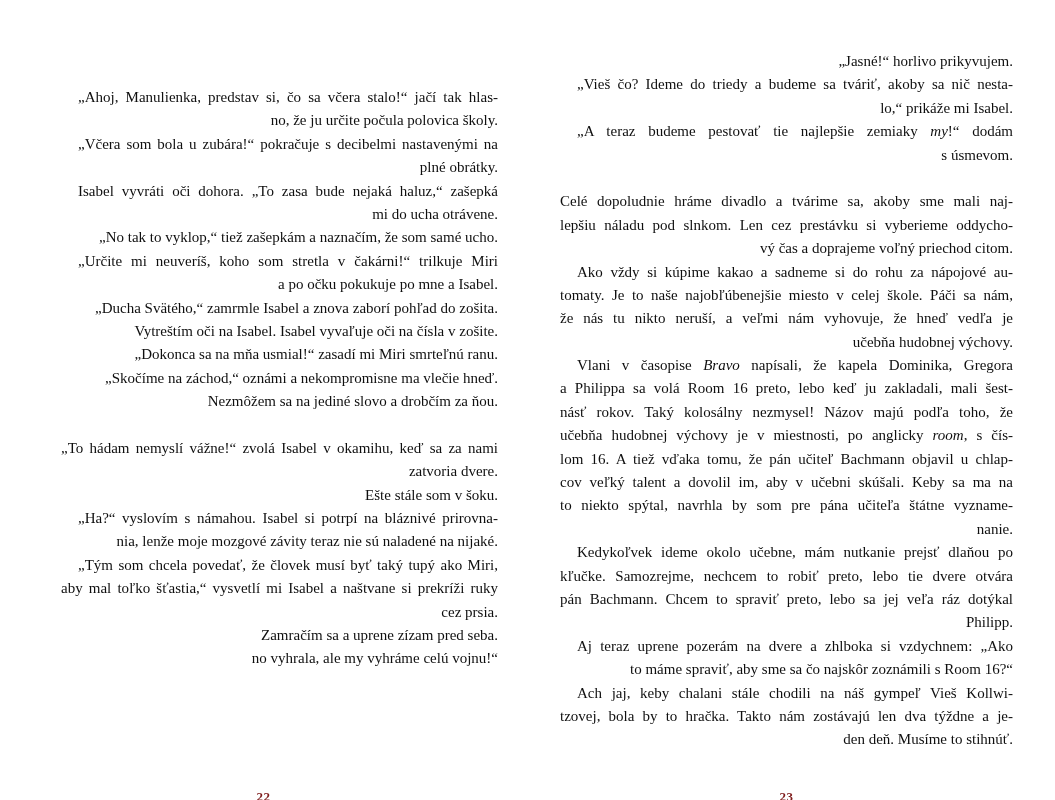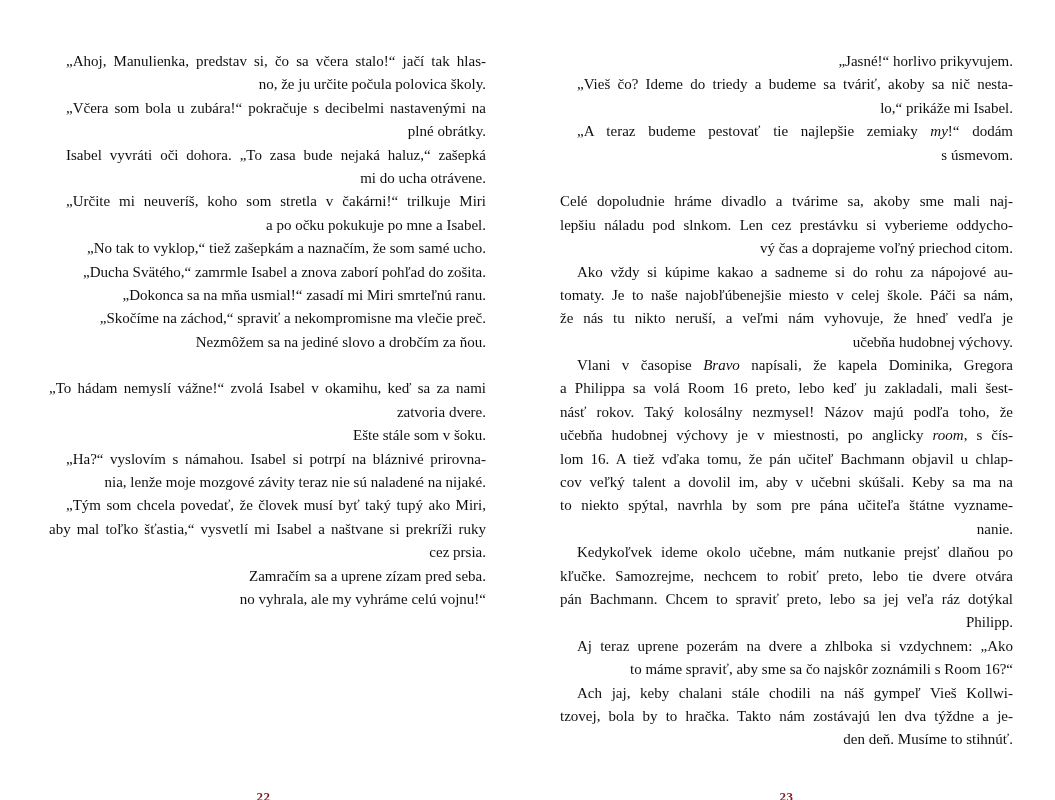--- a/index.html
+++ b/index.html
@@ -13,21 +13,21 @@
     height: 800px;
     background: #ffffff;
     font-family: "Liberation Serif", "DejaVu Serif", serif;
     color: #0f0f0f;
     overflow: hidden;
   }
   .text-block {
     position: absolute;
     top: 50px;
   }
-  .text-block.left  { left: 49px;  width: 437px; }
+  .text-block.left  { left: 61px;  width: 437px; margin-top: 36px; }
   .text-block.right { left: 560px; width: 453px; }
 
   .para { margin: 0; padding: 0; }
 
   .line {
     height: 23.4px;
     line-height: 23.4px;
     font-size: 15px;
     overflow: hidden;
   }
@@ -67,34 +67,37 @@
       </div>
       <div class="para">
         <div class="line full indent">„Včera som bola u zubára!“ pokračuje s decibelmi nastavenými na</div>
         <div class="line end">plné obrátky.</div>
       </div>
       <div class="para">
         <div class="line full indent">Isabel vyvráti oči dohora. „To zasa bude nejaká haluz,“ zašepká</div>
         <div class="line end">mi do ucha otrávene.</div>
       </div>
       <div class="para">
+        <div class="line end indent">„No tak to vyklop,“ tiež zašepkám a naznačím, že som samé ucho.</div>
+      </div>
+      <div class="para">
         <div class="line full indent">„Určite mi neuveríš, koho som stretla v čakárni!“ trilkuje Miri</div>
         <div class="line end">a po očku pokukuje po mne a Isabel.</div>
-      </div>
-      <div class="para">
-        <div class="line end indent">„No tak to vyklop,“ tiež zašepkám a naznačím, že som samé ucho.</div>
       </div>
       <div class="para">
         <div class="line end indent">„Ducha Svätého,“ zamrmle Isabel a znova zaborí pohľad do zošita.</div>
       </div>
       <div class="para">
+        <div class="line end indent">Vytreštím oči na Isabel. Isabel vyvaľuje oči na čísla v zošite.</div>
+      </div>
+      <div class="para">
         <div class="line end indent">„Dokonca sa na mňa usmial!“ zasadí mi Miri smrteľnú ranu.</div>
       </div>
       <div class="para">
-        <div class="line end indent">„Skočíme na záchod,“ spraviť a nekompromisne ma vlečie preč.</div>
+        <div class="line end indent">„Skočíme na záchod,“ oznámi a nekompromisne ma vlečie hneď.</div>
       </div>
       <div class="para">
         <div class="line end indent">Nezmôžem sa na jediné slovo a drobčím za ňou.</div>
       </div>
       <div class="line blank"></div>
       <div class="para">
         <div class="line full">„To hádam nemyslí vážne!“ zvolá Isabel v okamihu, keď sa za nami</div>
         <div class="line end">zatvoria dvere.</div>
       </div>
       <div class="para">

